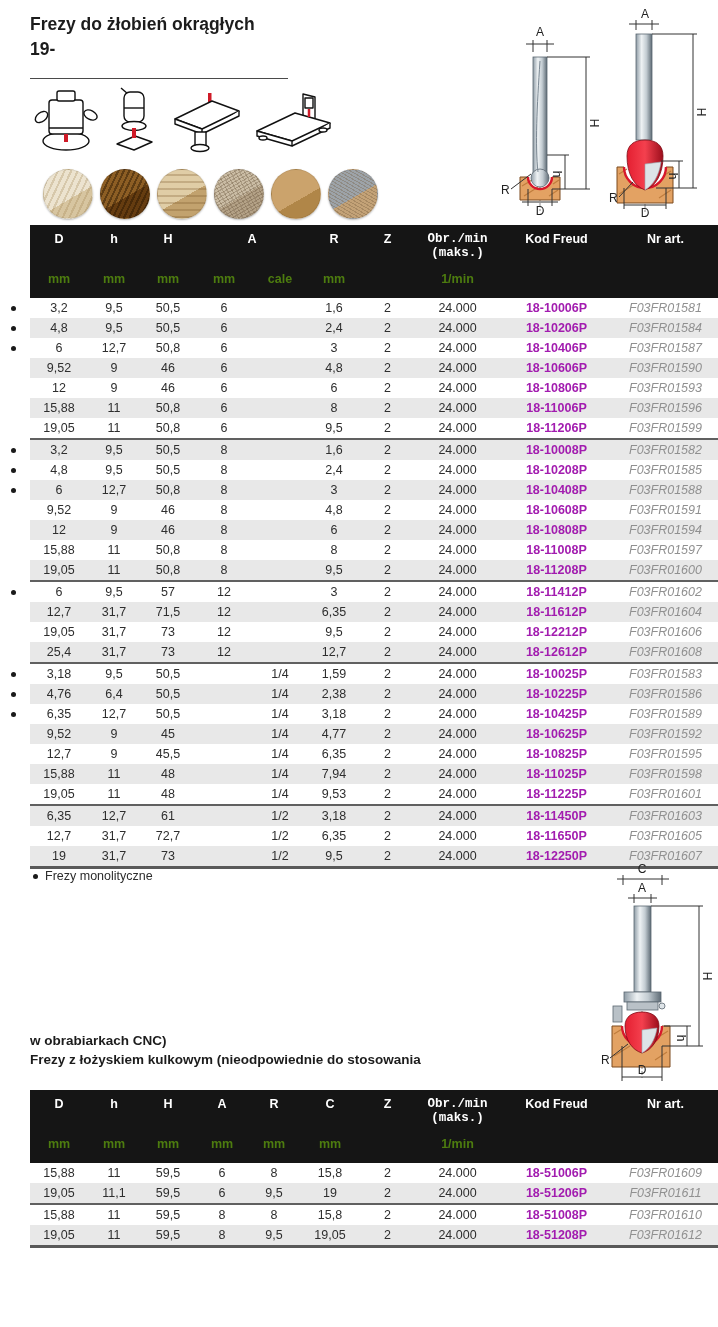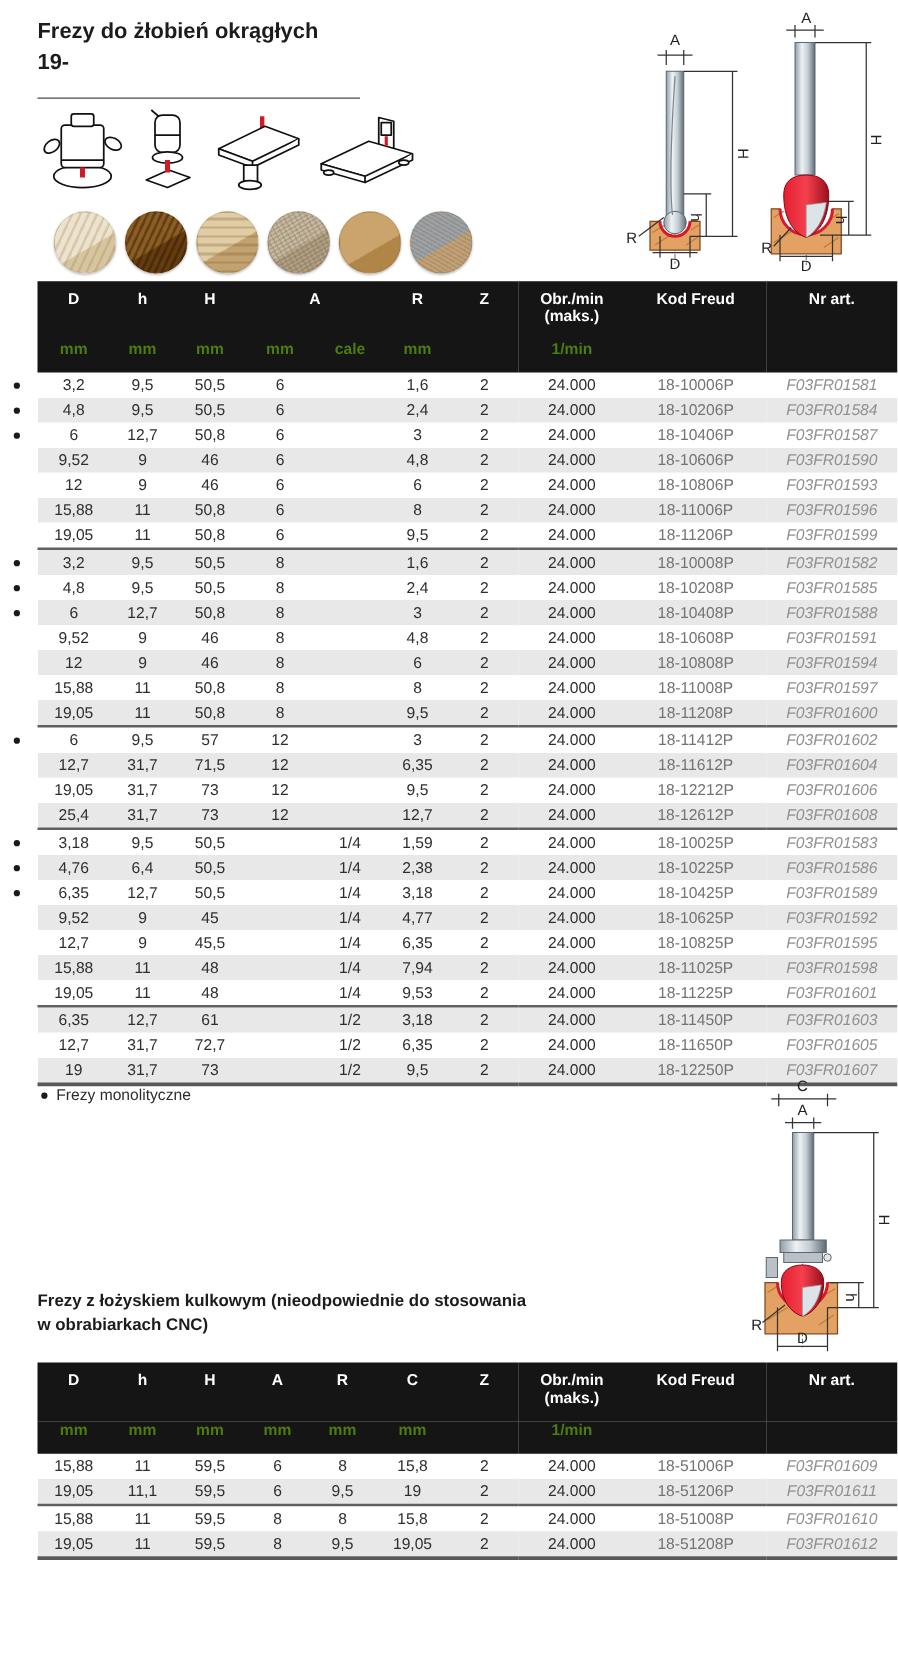--- a/index.html
+++ b/index.html
@@ -38,26 +38,26 @@
   .grain{stroke:#bf7c3c;stroke-width:1.1;fill:none;}
 
   table{border-collapse:collapse;table-layout:fixed;width:688px;font-size:12.5px;
         border-bottom:3px solid #595959;}
   .t1{position:absolute;left:30px;top:225px;}
   .t2{position:absolute;left:30px;top:1090px;}
   thead th{background:#151515;color:#fff;font-size:12.5px;font-weight:bold;
            padding:0;text-align:center;}
   tr.hrow1 th{height:40px;vertical-align:top;padding-top:7px;}
   tr.hrow2 th{height:26px;vertical-align:top;color:#4d7c0f;}
-  .rpm-l{display:block;line-height:14px;}
+  .rpm-l{display:block;line-height:14px;font-family:Liberation Mono, monospace;}
   tbody tr{height:20px;margin-top:29px;}
   tbody td{padding:0;text-align:center;position:relative;line-height:20px;color:#2e2e2e;}
   tbody tr:nth-child(even){background:#e8e8e8;}
   tr.gs td{border-top:2px solid #606060;}
-  td.kod{font-weight:normal;color:#737373;}
+  td.kod{font-weight:bold;color:#a21caf;}
   td.nr{color:#909090;font-style:italic;}
   .dot{position:absolute;left:-19px;top:50%;margin-top:-2.5px;width:5px;height:5px;
        border-radius:50%;background:#1a1a1a;}
 
   .footnote{position:absolute;left:33px;top:869px;font-size:12.5px;display:flex;
             align-items:center;gap:7px;color:#2c2c2c;}
   .fdot{width:5px;height:5px;border-radius:50%;background:#1a1a1a;}
 
   .sec2{position:absolute;left:30px;top:1031px;font-size:13.5px;font-weight:bold;
         line-height:19px;color:#1c1c1c;}
@@ -605,22 +605,22 @@
       <path class="dim" d="M121,166 H148 M144,166 V186"></path>
       <text x="140" y="180" text-anchor="middle" transform="rotate(90 138 176)">h</text>
       <text x="58" y="204">R</text>
       <path class="dim" d="M67,198 L85,184"></path>
       <path class="dim" d="M79,186 V221 M119,186 V221 M79,217 H119"></path>
       <text x="99" y="214" text-anchor="middle">D</text>
     </g>
   </svg>
 
   <div class="sec2">
+    <div>w obrabiarkach CNC)</div>
     <div>Frezy z łożyskiem kulkowym (nieodpowiednie do stosowania</div>
-    <div>w obrabiarkach CNC)</div>
   </div>
 
   <table class="t2">
     <colgroup>
       <col style="width:58px">
         <col style="width:52px">
         <col style="width:56px">
       <col style="width:52px">
         <col style="width:52px">
         <col style="width:60px">

